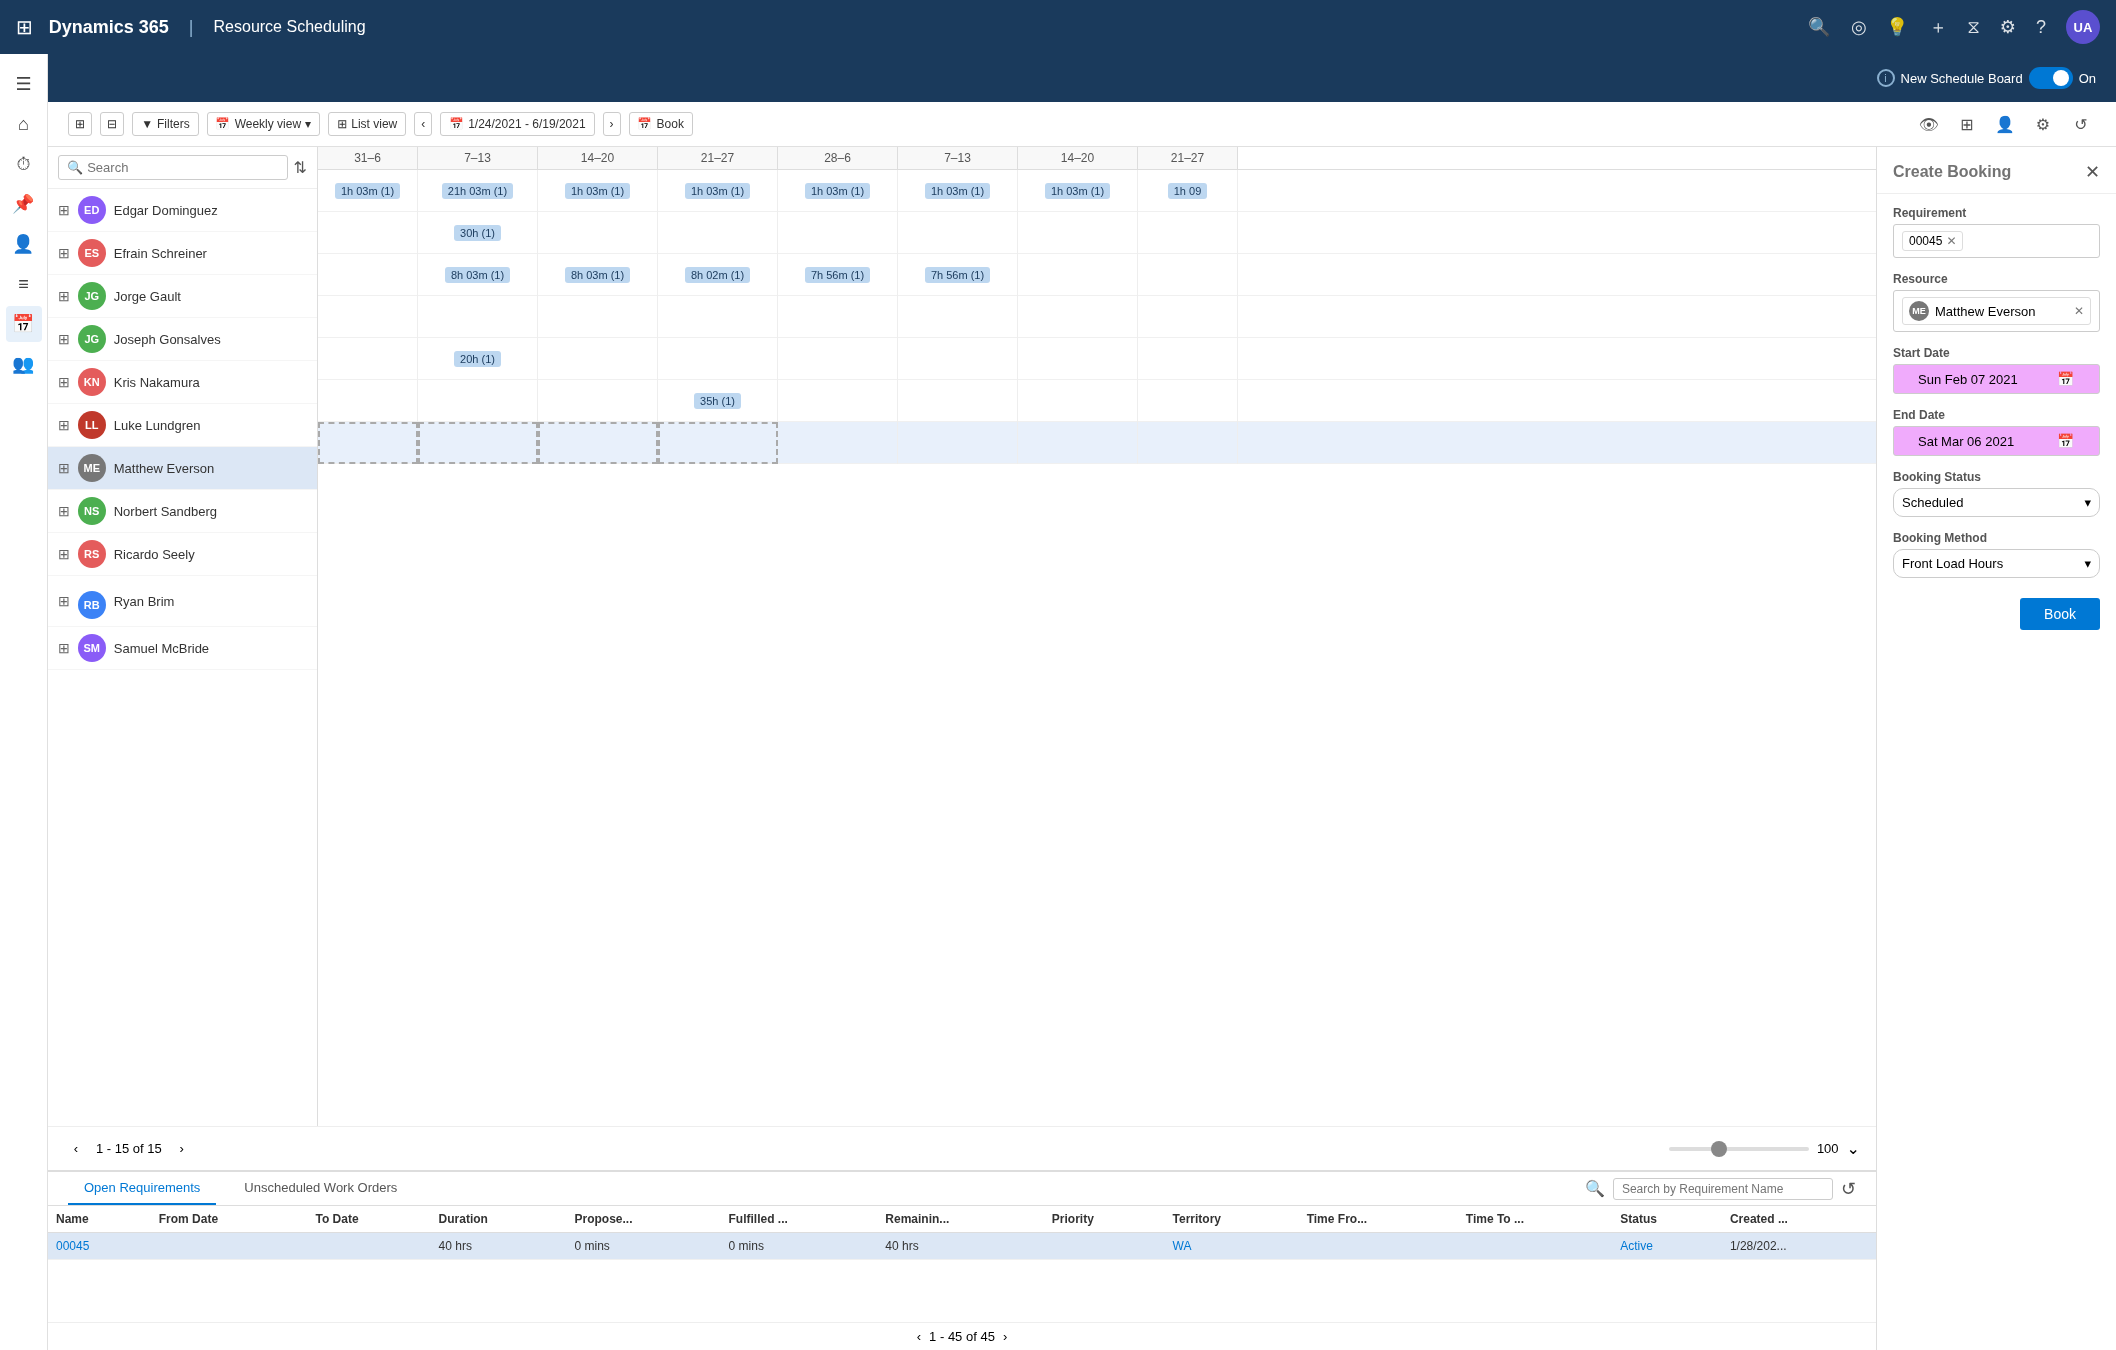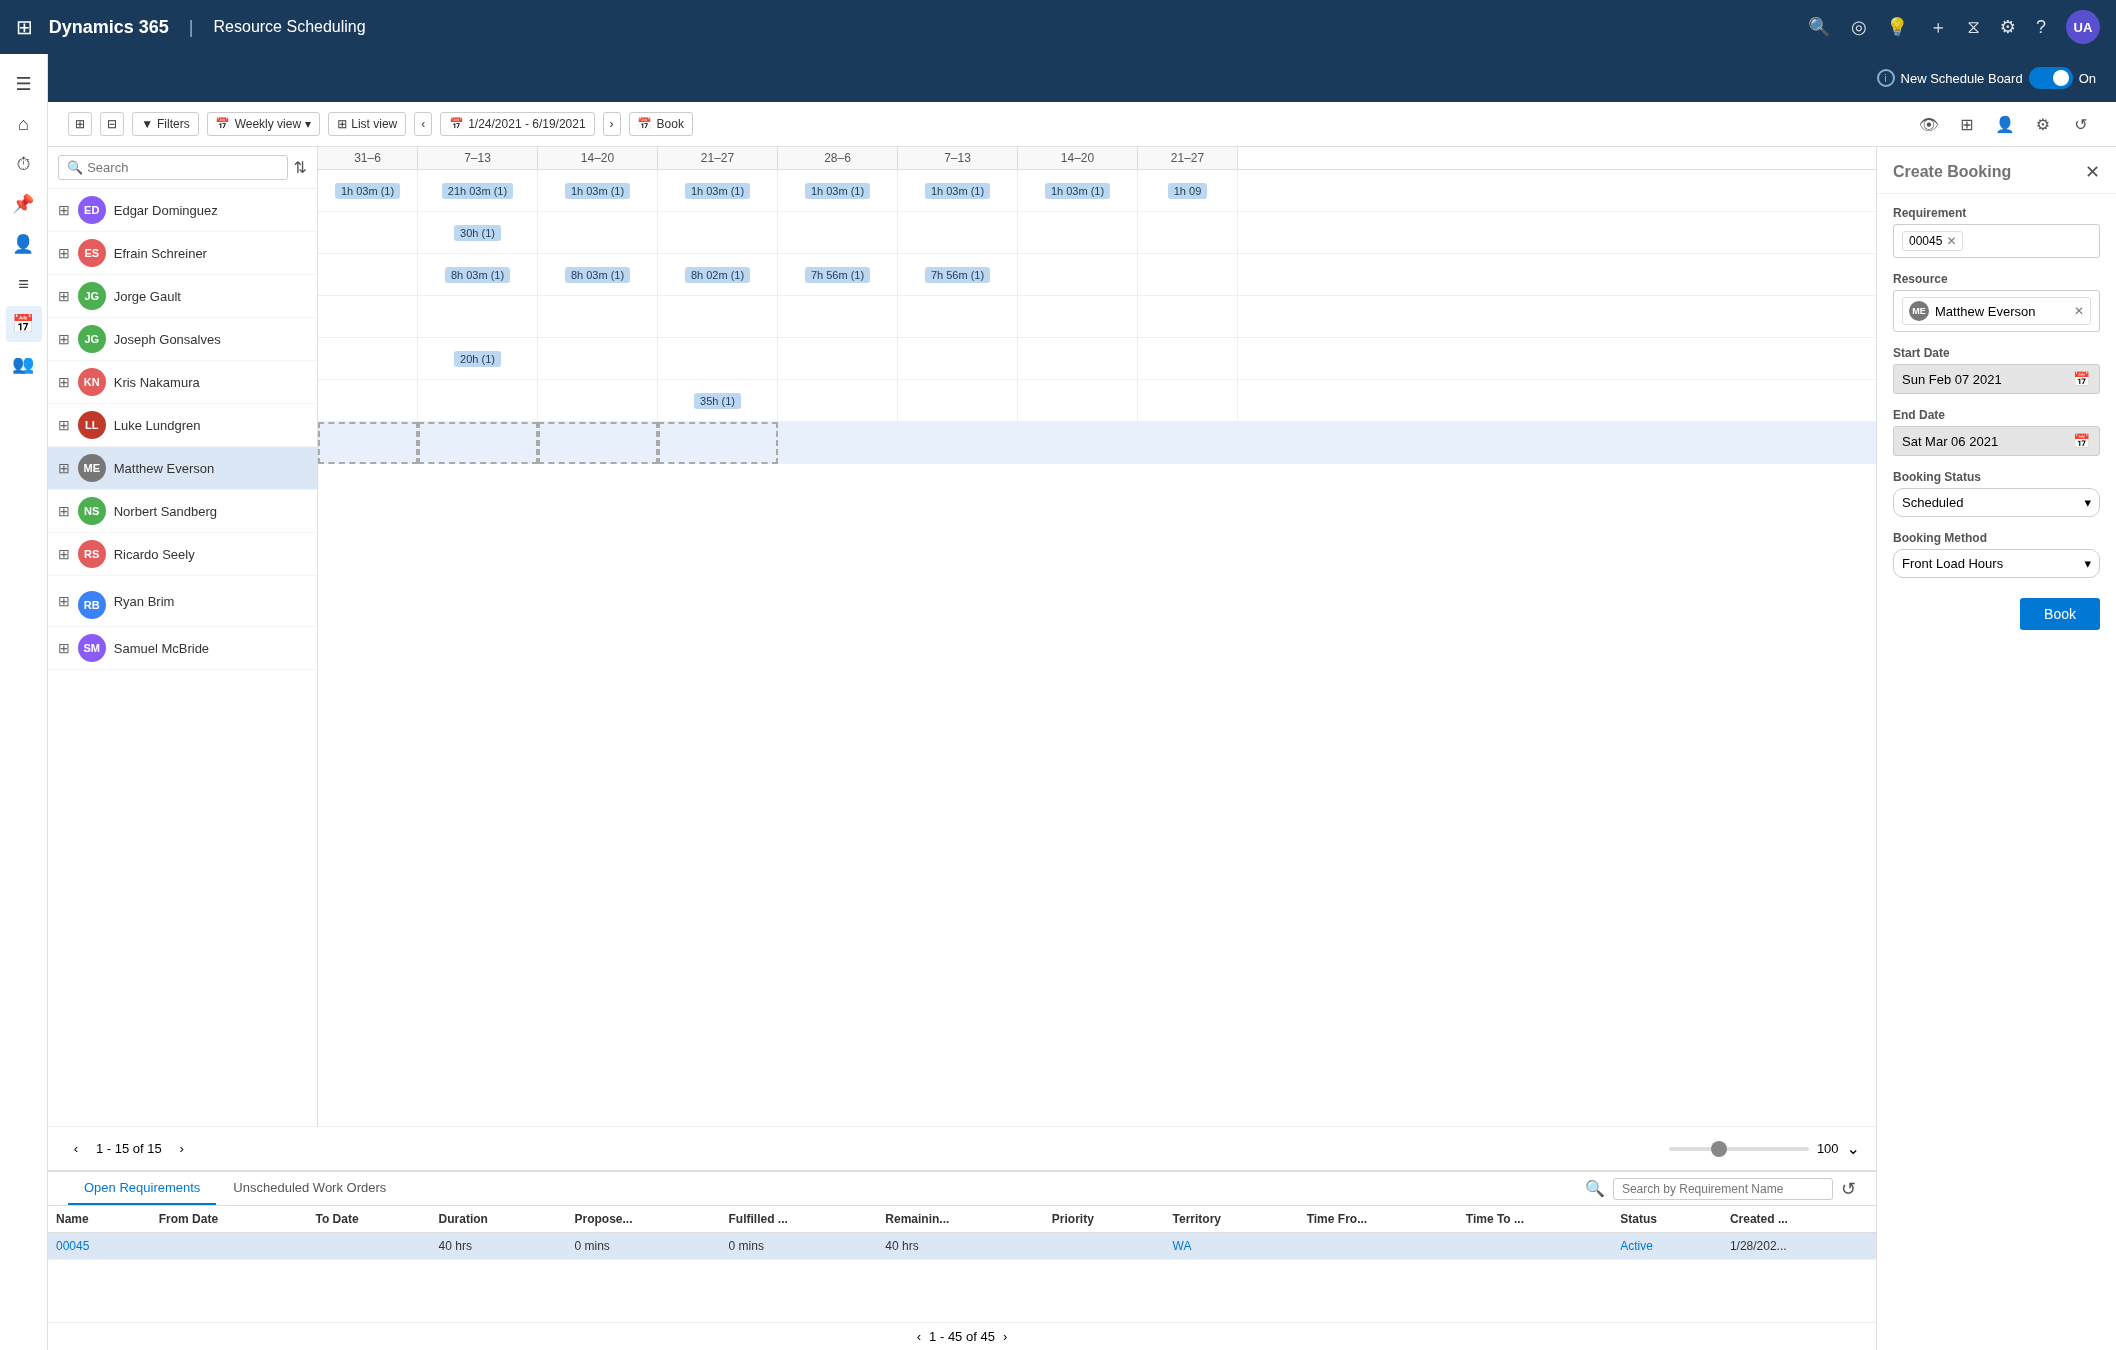--- a/index.html
+++ b/index.html
@@ -97,21 +97,21 @@
 
     
     .pagination-bar { height: 44px; background: white; border-top: 1px solid #eee; display: flex; align-items: center; padding: 0 16px; gap: 8px; font-size: 13px; }
     .pg-btn { width: 24px; height: 24px; display: flex; align-items: center; justify-content: center; cursor: pointer; border-radius: 3px; }
     .slider-area { margin-left: auto; display: flex; align-items: center; gap: 8px; }
     .slider-track { width: 140px; height: 4px; background: #ddd; border-radius: 2px; position: relative; }
     .slider-thumb { width: 16px; height: 16px; border-radius: 50%; background: #888; position: absolute; top: -6px; left: 30%; cursor: pointer; }
 
     
     .bottom-panel { height: 180px; background: white; border-top: 2px solid #ddd; display: flex; flex-direction: column; }
-    .bottom-tabs { display: flex; padding: 0 20px; border-bottom: 1px solid #ddd; gap: 1px; }
+    .bottom-tabs { display: flex; padding: 0 20px; border-bottom: 1px solid #ddd; gap: 12px; }
     .bottom-tab { padding: 8px 16px; font-size: 13px; cursor: pointer; color: #555; border-bottom: 2px solid transparent; }
     .bottom-tab.active { color: #0078d4; border-bottom: 2px solid #0078d4; }
     .bottom-tab-actions { margin-left: auto; display: flex; align-items: center; gap: 8px; }
     .bottom-search { display: flex; align-items: center; border: 1px solid #ccc; border-radius: 3px; padding: 3px 8px; background: white; width: 220px; gap: 4px; }
     .bottom-search input { border: none; outline: none; font-size: 12px; width: 100%; }
 
     .table-container { flex: 1; overflow-y: auto; }
     table { width: 100%; border-collapse: collapse; font-size: 12px; }
     thead tr { background: white; }
     th { padding: 6px 8px; text-align: left; font-weight: 600; color: #333; border-bottom: 1px solid #ddd; white-space: nowrap; cursor: pointer; }
@@ -135,21 +135,21 @@
     .panel-header { display: flex; align-items: center; justify-content: space-between; padding: 14px 16px 10px; border-bottom: 1px solid #eee; }
     .panel-title { font-size: 16px; font-weight: 600; color: #737373; }
     .panel-close { font-size: 18px; cursor: pointer; color: #555; }
     .panel-body { padding: 12px 16px; display: flex; flex-direction: column; gap: 14px; }
     .field-label { font-size: 12px; color: #555; margin-bottom: 4px; font-weight: 600; }
     .field-value { border: 1px solid #ccc; border-radius: 3px; padding: 6px 8px; font-size: 13px; display: flex; align-items: center; gap: 4px; background: white; }
     .field-tag { background: white; border: 1px solid #ddd; border-radius: 3px; padding: 2px 6px; display: flex; align-items: center; gap: 4px; font-size: 12px; }
     .tag-close { cursor: pointer; color: #777; font-size: 12px; }
     .resource-tag { background: white; border: 1px solid #ddd; border-radius: 3px; padding: 3px 6px; display: flex; align-items: center; gap: 6px; width: 100%; }
     .resource-mini-avatar { width: 20px; height: 20px; border-radius: 50%; display: flex; align-items: center; justify-content: center; font-size: 9px; font-weight: 700; color: white; background: #666; flex-shrink: 0; }
-    .date-field { border: 1px solid #ccc; border-radius: 3px; padding: 6px 8px; font-size: 13px; display: flex; align-items: center; justify-content: space-between; background: #e5e5e5; }
+    .date-field { border: 1px solid #ccc; border-radius: 3px; padding: 6px 24px; font-size: 13px; display: flex; align-items: center; justify-content: space-between; background: #f0abfc; }
     .cal-icon { font-size: 14px; color: #555; }
     .select-field { border: 1px solid #ccc; border-radius: 10px; padding: 6px 8px; font-size: 13px; display: flex; align-items: flex-start; justify-content: space-between; background: white; cursor: pointer; }
     .book-btn { background: #0078d4; color: white; border: none; border-radius: 3px; padding: 8px 24px; font-size: 14px; cursor: pointer; align-self: flex-end; margin: 8px 16px 16px auto; }
 
     
     ::-webkit-scrollbar { width: 6px; height: 6px; }
     ::-webkit-scrollbar-track { background: #f1f1f1; }
     ::-webkit-scrollbar-thumb { background: #ccc; border-radius: 3px; }
   </style>
 </head>

